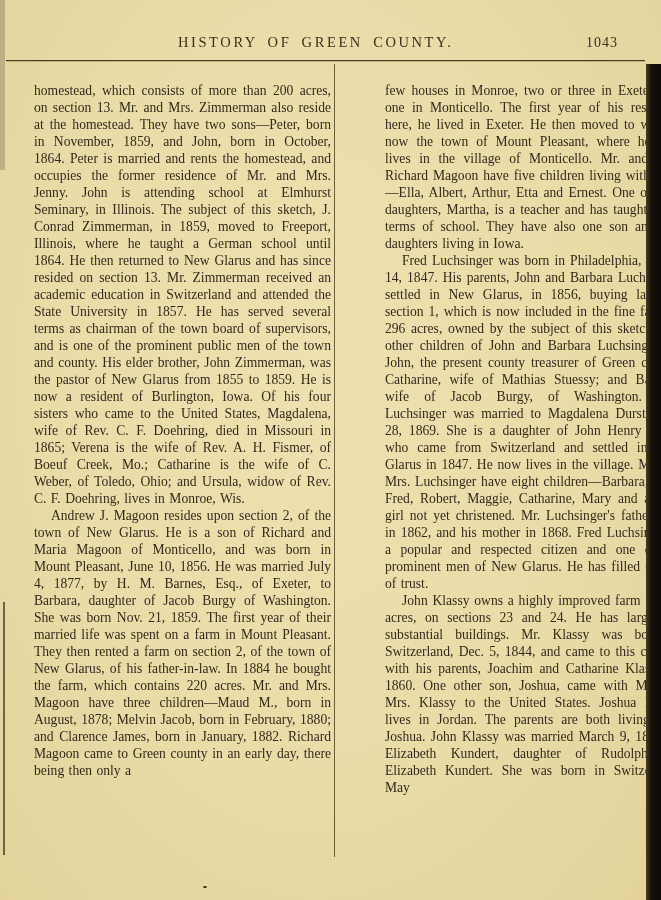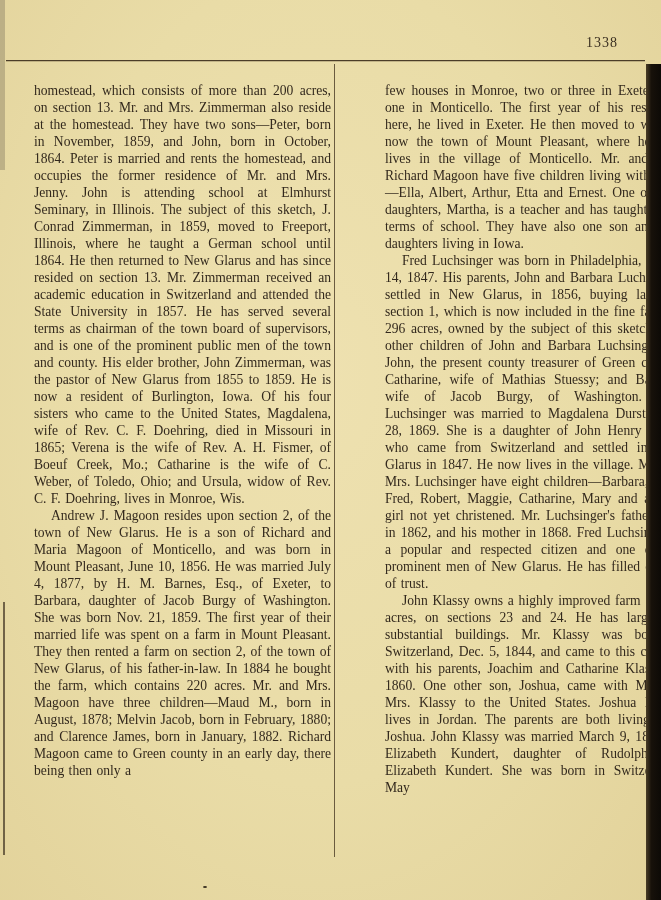--- a/index.html
+++ b/index.html
@@ -110,21 +110,22 @@
     border-radius: 50%;
     background: #3a3020;
   }
 </style>
 </head>
 <body>
 
 <div class="page">
 
   <div class="header">
-    <span class="page-number">1338</span>
+    <span class="running-title">HISTORY OF GREEN COUNTY.</span>
+    <span class="page-number">1043</span>
   </div>
 
   <div class="header-rule"></div>
 
   <div class="col col-left">
     <p class="para">homestead, which consists of more than 200 acres, on section 13.  Mr. and Mrs. Zimmerman also reside at the homestead.  They have two sons—Peter, born in November, 1859, and John, born in October, 1864.  Peter is married and rents the homestead, and occupies the former residence of Mr. and Mrs. Jenny.  John is attending school at Elmhurst Seminary, in Illinois.  The subject of this sketch, J. Conrad Zimmerman, in 1859, moved to Freeport, Illinois, where he taught a German school until 1864. He then returned to New Glarus and has since resided on section 13.  Mr. Zimmerman received an academic education in Switzerland and attended the State University in 1857.  He has served several terms as chairman of the town board of supervisors, and is one of the prominent public men of the town and county. His elder brother, John Zimmerman, was the pastor of New Glarus from 1855 to 1859.  He is now a resident of Burlington, Iowa.  Of his four sisters who came to the United States, Magdalena, wife of Rev. C. F. Doehring, died in Missouri in 1865; Verena is the wife of Rev. A. H. Fismer, of Boeuf Creek, Mo.; Catharine is the wife of C. Weber, of Toledo, Ohio; and Ursula, widow of Rev. C. F. Doehring, lives in Monroe, Wis.</p>
     <p class="para indent">Andrew J. Magoon resides upon section 2, of the town of New Glarus.  He is a son of Richard and Maria Magoon of Monticello, and was born in Mount Pleasant, June 10, 1856. He was married July 4, 1877, by H. M. Barnes, Esq., of Exeter, to Barbara, daughter of Jacob Burgy of Washington.  She was born Nov. 21, 1859.  The first year of their married life was spent on a farm in Mount Pleasant.  They then rented a farm on section 2, of the town of New Glarus, of his father-in-law.  In 1884 he bought the farm, which contains 220 acres.  Mr. and Mrs. Magoon have three children—Maud M., born in August, 1878; Melvin Jacob, born in February, 1880; and Clarence James, born in January, 1882.  Richard Magoon came to Green county in an early day, there being then only a</p>
   </div>
 
   <div class="column-divider"></div>

